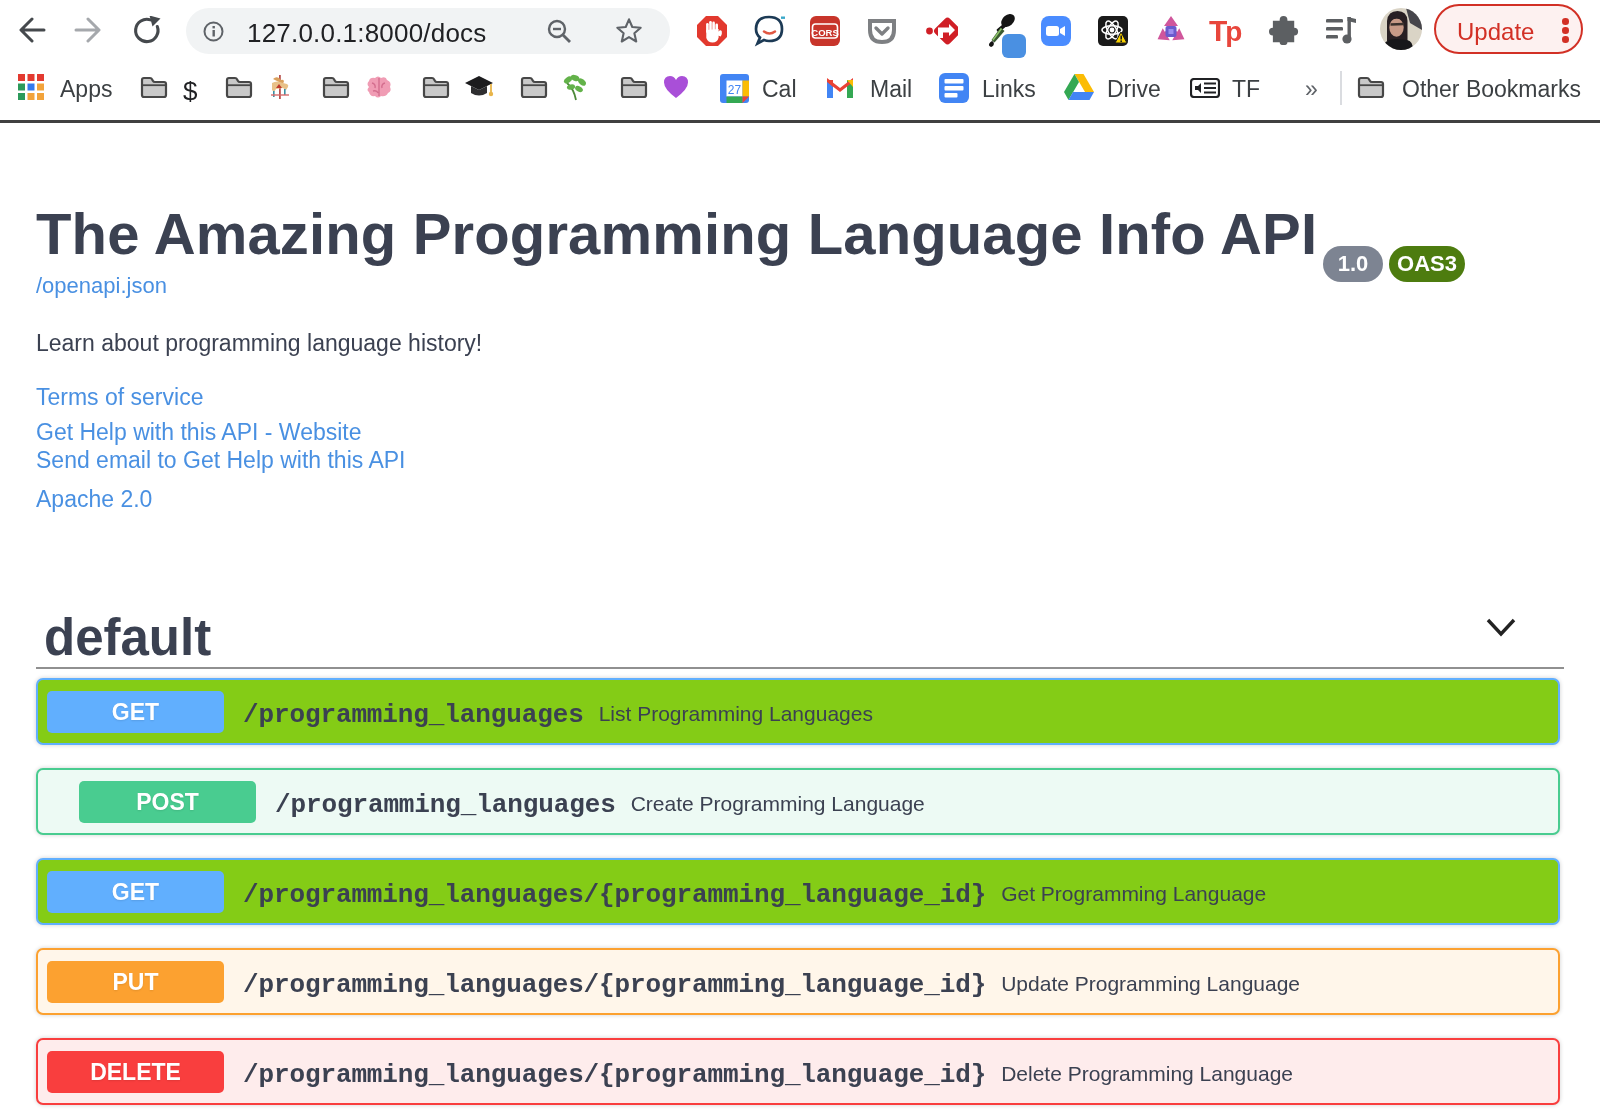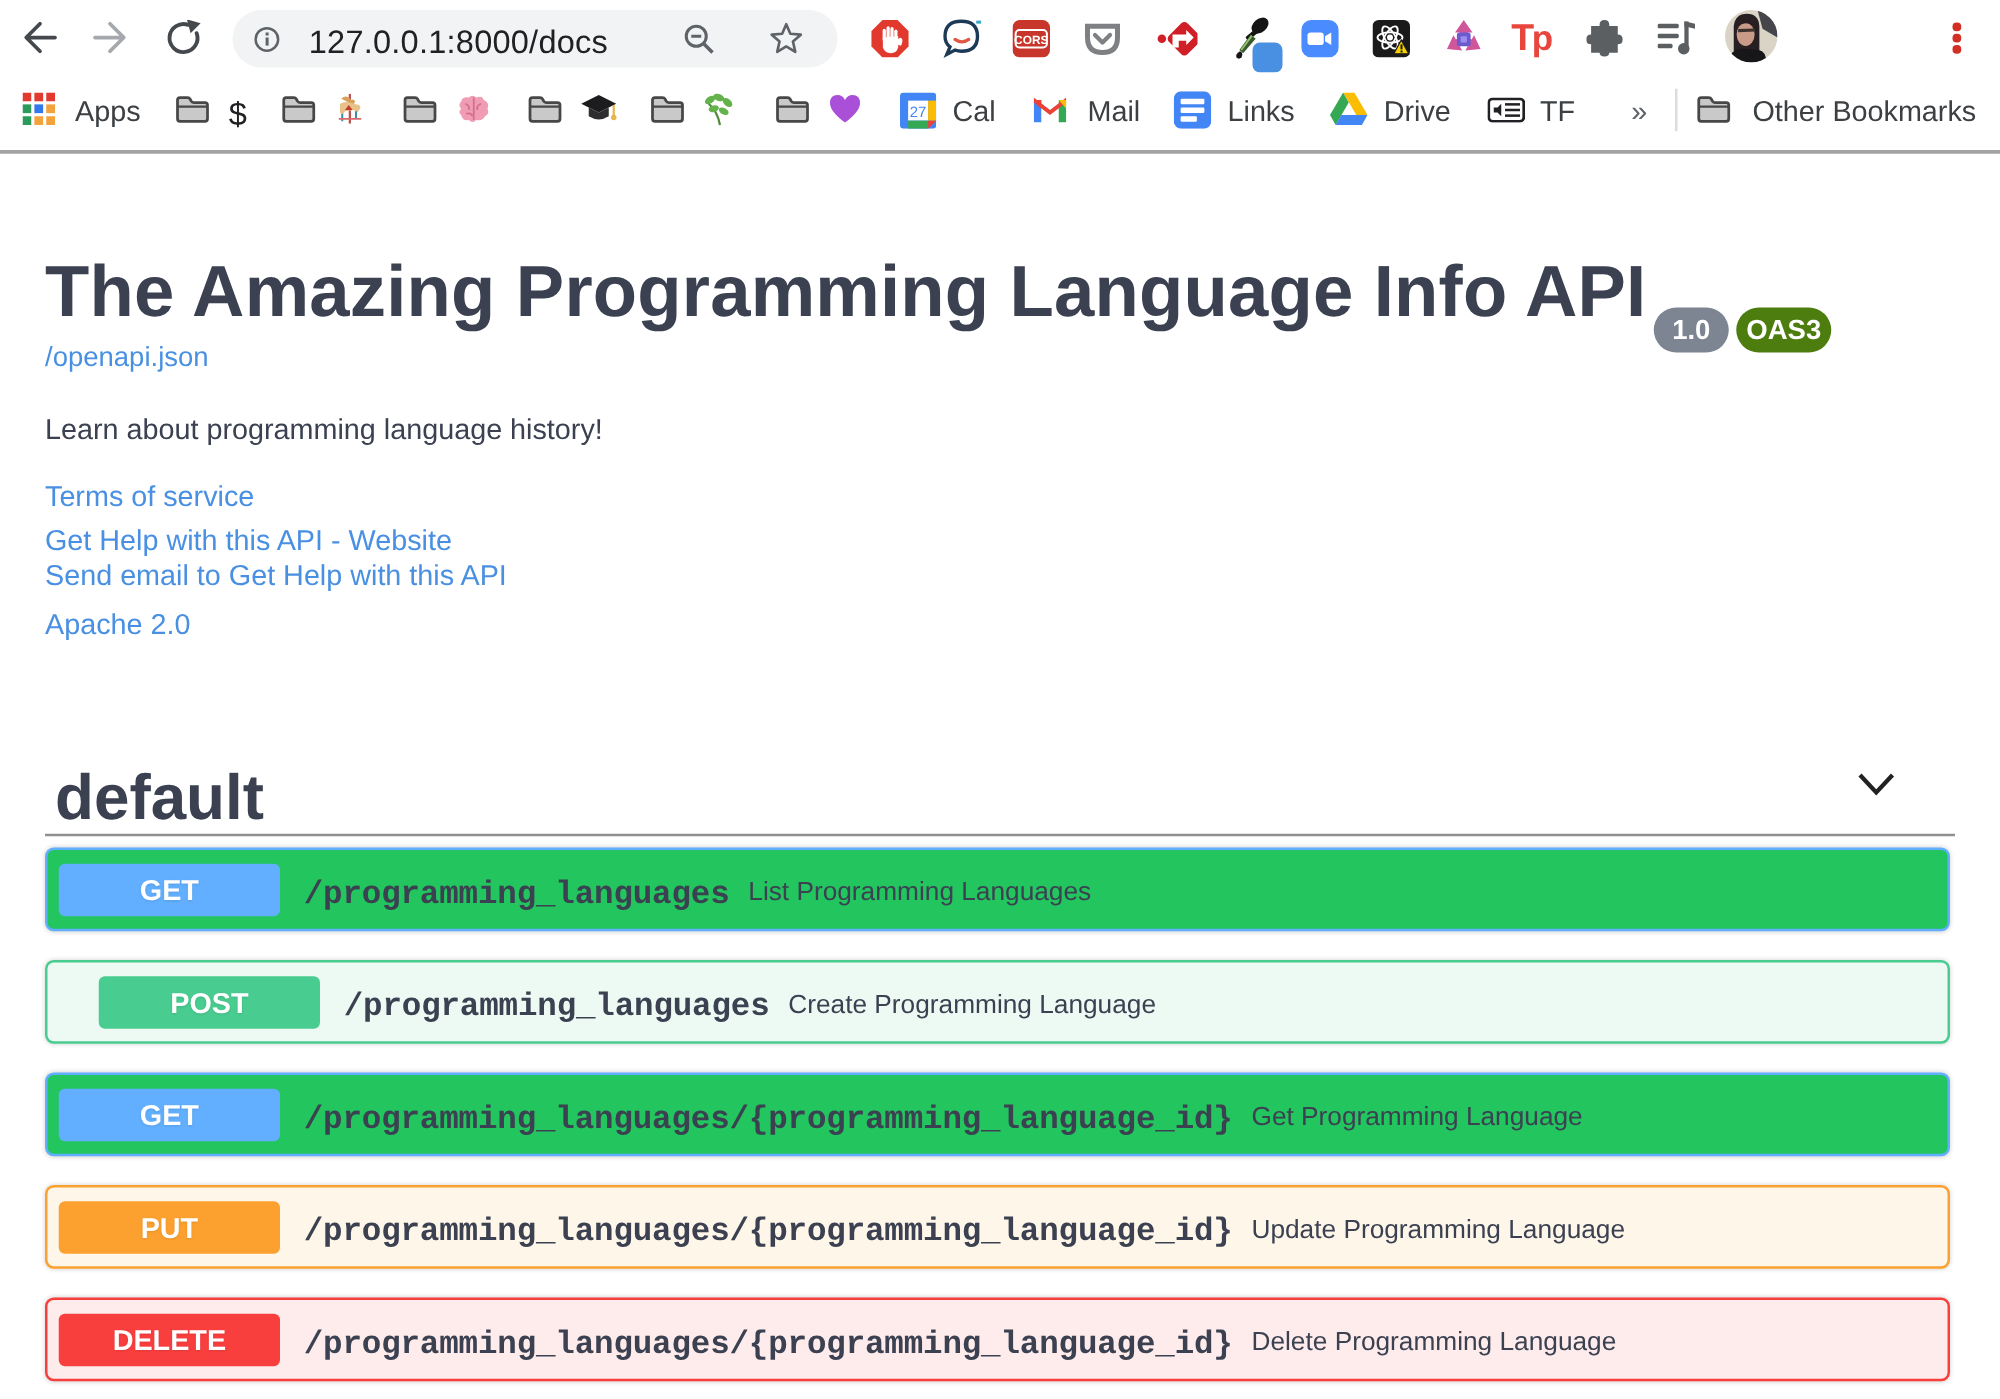--- a/index.html
+++ b/index.html
@@ -7,21 +7,21 @@
   font-family:"Liberation Sans", sans-serif; }
 .abs { position:absolute; }
 
 
 #toolbar { position:absolute; left:0; top:0; width:1600px; height:62px; background:#fff; }
 #urlbar { position:absolute; left:186px; top:8px; width:484px; height:46px;
   border-radius:23px; background:#f1f3f4; }
 #urltext { position:absolute; left:247px; top:18px; font-size:26px; color:#202124;
   letter-spacing:0.2px; }
 #bookmarks { position:absolute; left:0; top:62px; width:1600px; height:61px;
-  background:#fff; border-bottom:3px solid #a3a3a3; }
+  background:#fff; border-bottom:3px solid #404040; }
 .bmtext { position:absolute; font-size:23px; color:#3c4043; top:14px; }
 .update-btn { position:absolute; left:1434px; top:4px; width:149px; height:50px;
   border:2.6px solid #d23025; border-radius:26px; background:#fdf1f0; }
 .update-btn span { position:absolute; left:21px; top:12px; font-size:24px; color:#d23025; }
 .udots { position:absolute; left:1562px; top:18px; width:8px; height:32px; }
 .udots div { width:6.6px; height:6.6px; border-radius:50%; background:#d23025; position:absolute; left:0; }
 
 
 #title { position:absolute; left:36px; top:200px; font-size:58px; font-weight:bold;
   color:#3b4151; letter-spacing:0.15px; }
@@ -37,21 +37,21 @@
   border-top:2px solid #909090; }
 .oprow { position:absolute; left:36px; width:1524px; height:67px; border-radius:7px;
   border:2px solid; display:flex; align-items:center;
   box-shadow:0 0 4px rgba(0,0,0,.19); }
 .method { width:177px; height:42px; margin-left:9px; border-radius:5px; color:#fff;
   font-weight:bold; font-size:23px; text-align:center; line-height:42px;
   text-shadow:0 1px 2px rgba(0,0,0,.1); flex:none; }
 .path { position:relative; top:3px; font-family:"Liberation Mono", monospace; font-weight:bold; font-size:26px;
   color:#3b4151; margin-left:19px; letter-spacing:-0.12px; white-space:nowrap; }
 .summ { position:relative; top:2px; font-size:21px; color:#3b4151; margin-left:15px; white-space:nowrap;text-align:center; }
-.row-get { border-color:#61affe; background:#22c55e; }
+.row-get { border-color:#61affe; background:#84cc16; }
 .row-get .method { background:#61affe; }
 .row-post { border-color:#49cc90; background:#edfaf4; }
 .row-post .method { background:#49cc90;margin-left:41px; }
 .row-put { border-color:#fca130; background:#fff6ea; }
 .row-put .method { background:#fca130; }
 .row-del { border-color:#f93e3e; background:#feecec; }
 .row-del .method { background:#f93e3e; }
 </style>
 </head>
 <body>
@@ -190,20 +190,23 @@
     <g clip-path="url(#avc)">
       <rect width="42" height="42" fill="#dad4c6"></rect>
       <polygon points="26,0 42,0 42,22 30,15" fill="#46454b"></polygon>
       <path d="M7 33 L7 13 Q8 3 17.5 3 Q27 3 27.5 13 L27.5 33 Z" fill="#281f23"></path>
       <ellipse cx="16.5" cy="19.5" rx="7.2" ry="9.2" fill="#c89a87"></ellipse>
       <path d="M8.5 13.5 Q10 6 17.5 6 Q25 6 26 13.5 Q21 10.5 17 10.5 Q13 10.5 8.5 13.5 Z" fill="#281f23"></path>
       <path d="M10.5 16.5 L24 16" stroke="#3c322e" stroke-width="2.6"></path>
       <path d="M2 42 Q4 30 16.5 31 L27 32 Q33 33 33 42 Z" fill="#17171a"></path>
     </g>
   </svg>
+  <div class="update-btn">
+      <span>Update</span>
+    </div>
   <div class="udots">
       <div style="top:0"></div>
       <div style="top:9px"></div>
       <div style="top:18px"></div>
     </div>
 </div>
 
 <div id="bookmarks">
 
   <svg class="abs" style="left:18px;top:12px" width="26" height="26" viewBox="0 0 26 26">

